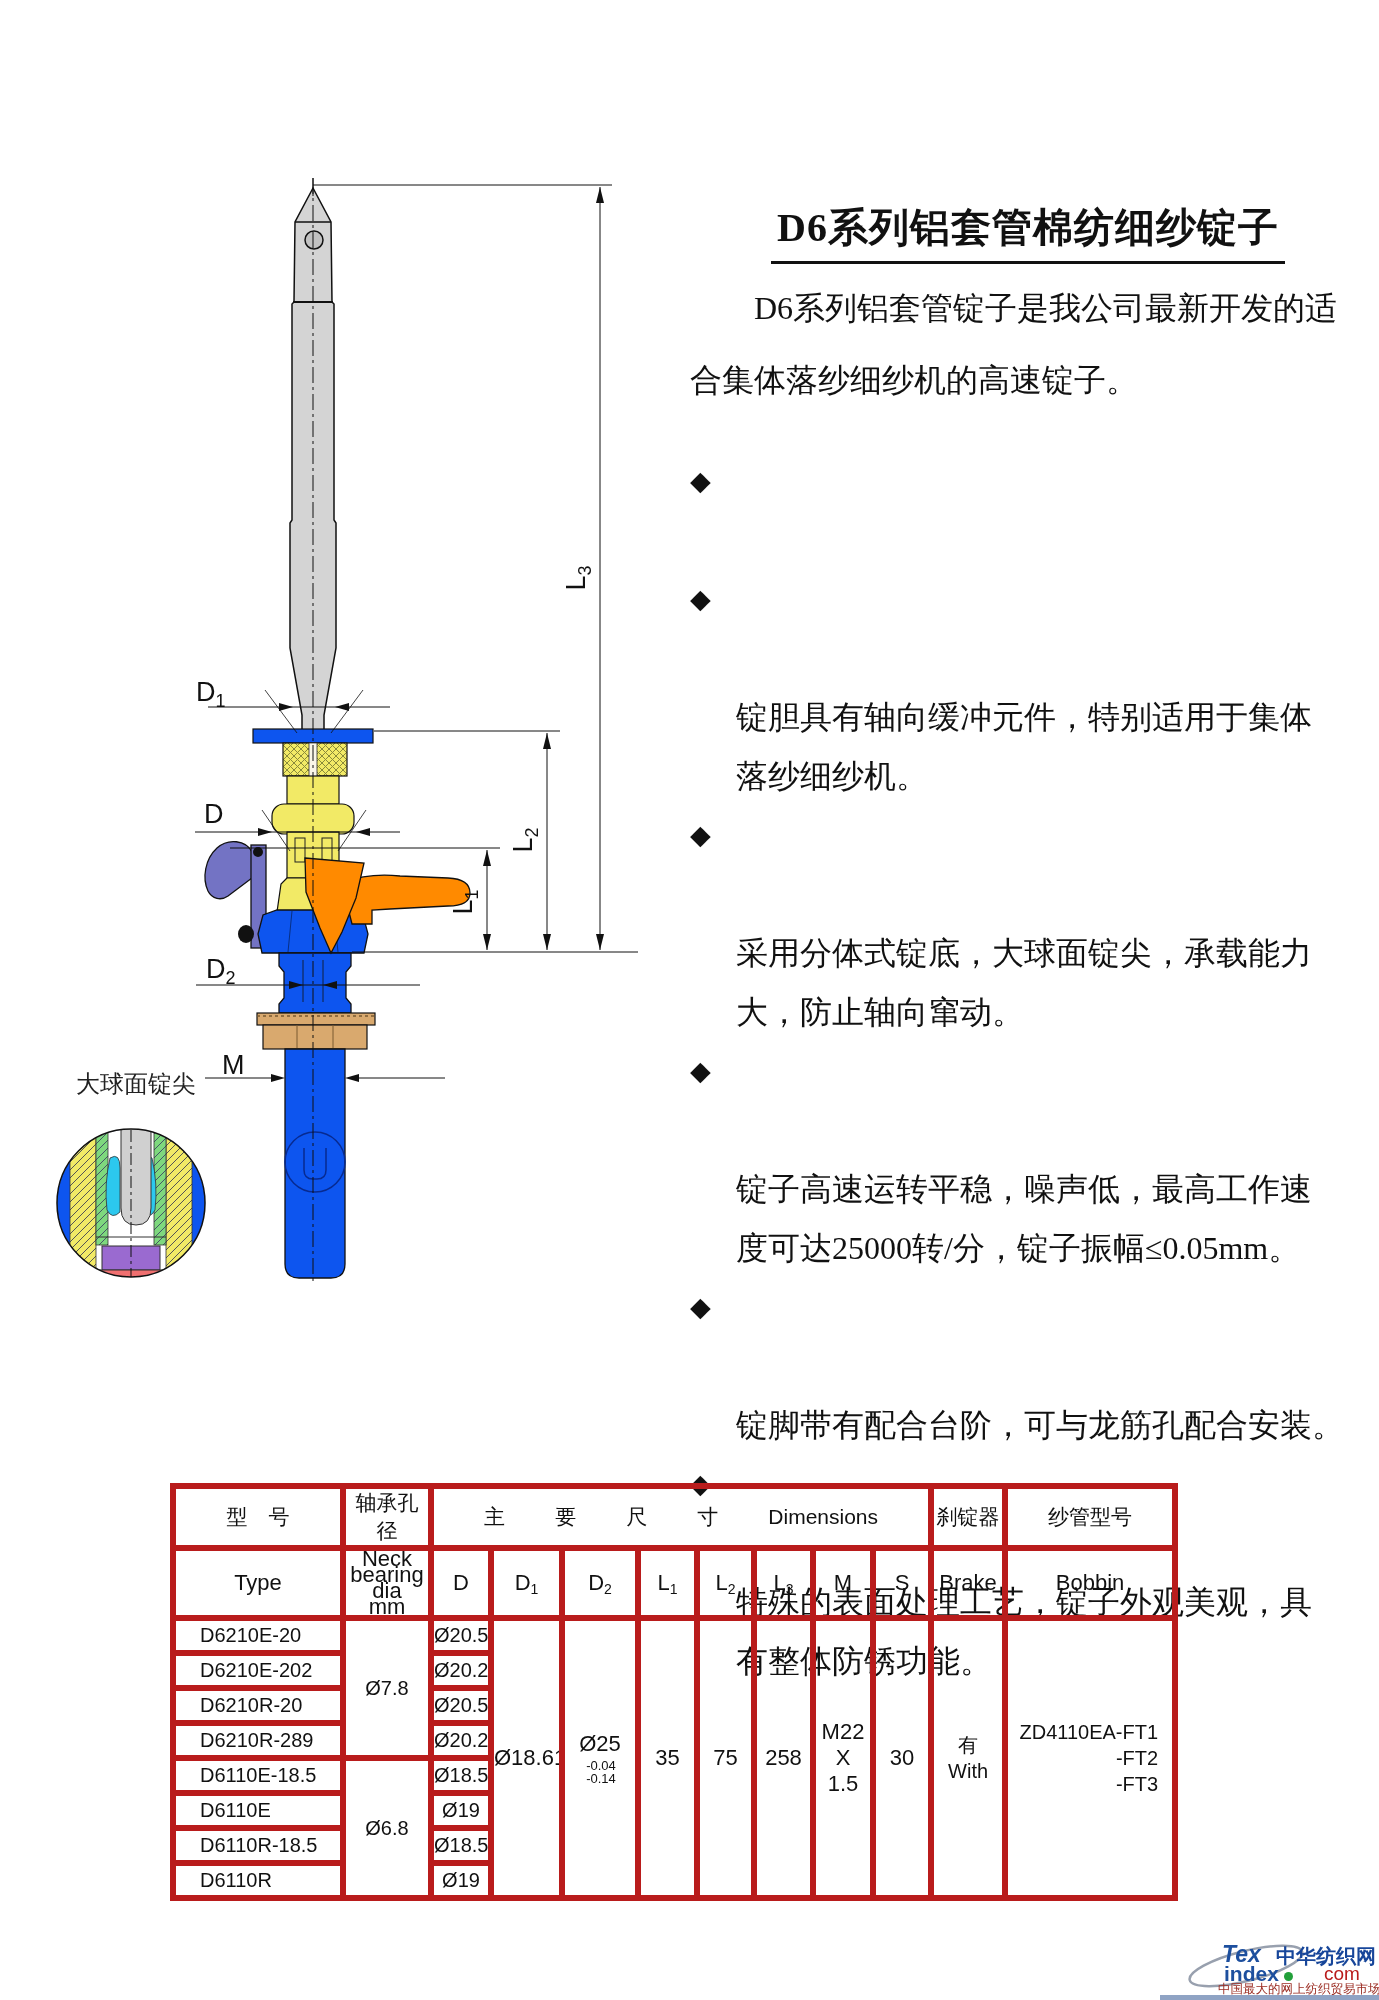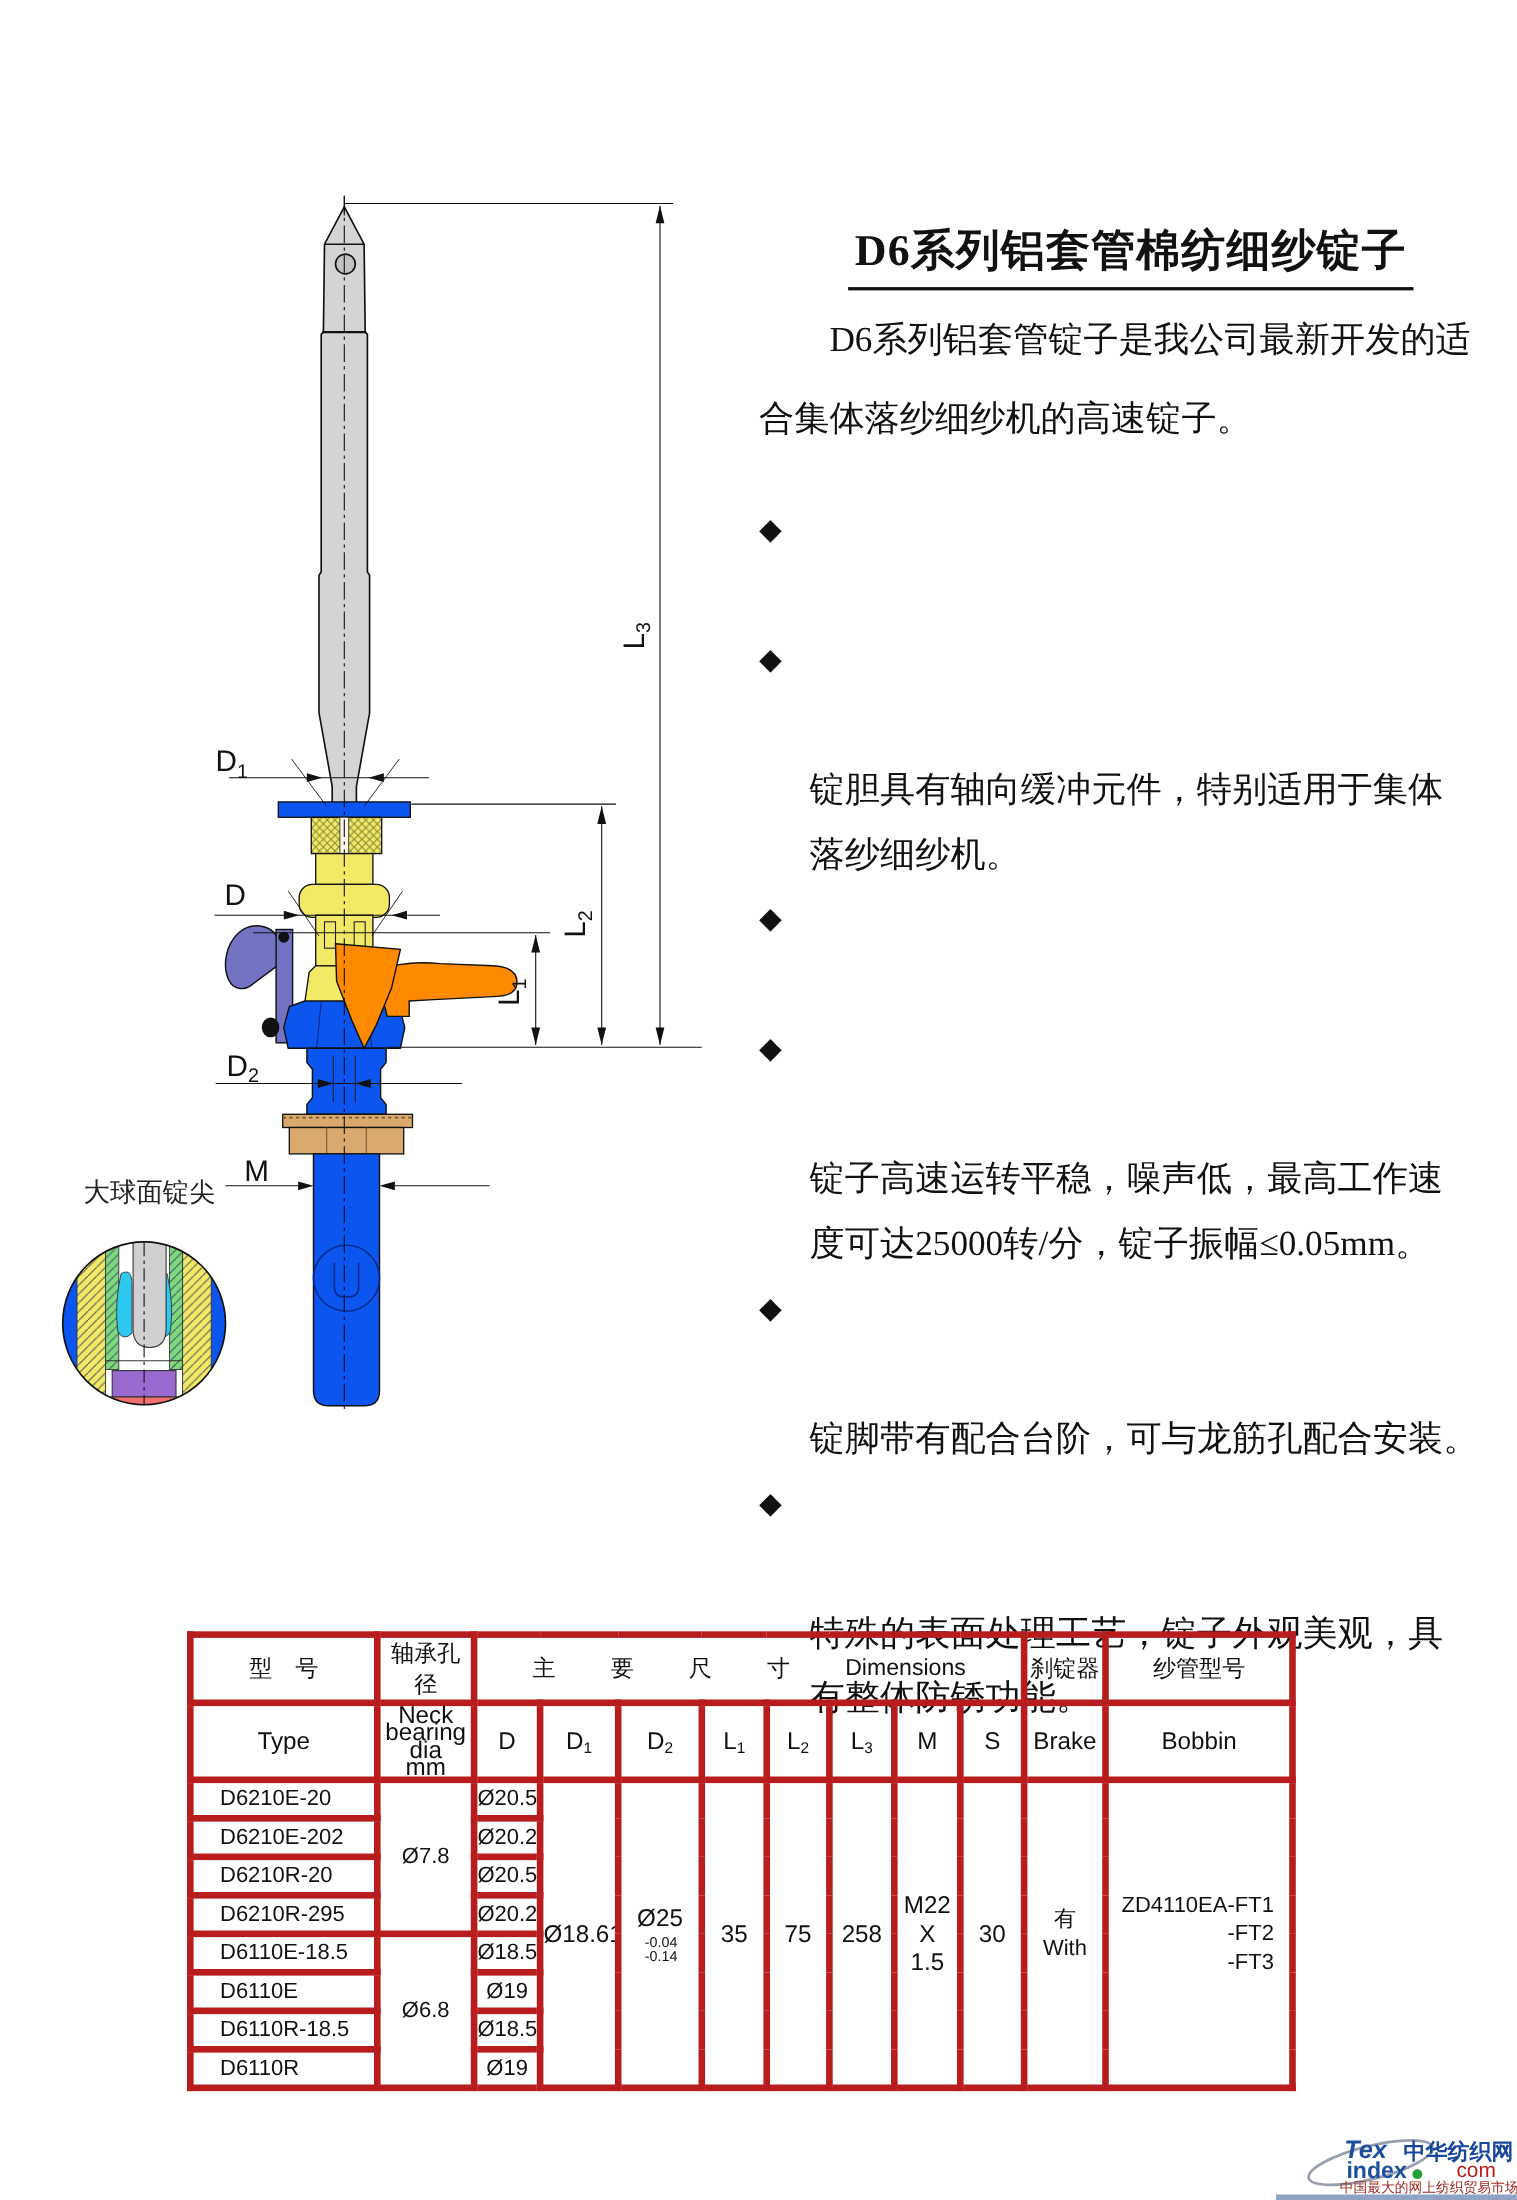--- a/index.html
+++ b/index.html
@@ -207,20 +207,22 @@
       <div class="bullet">
         <span class="dia">◆</span>
       </div>
       <div class="bullet">
         <span class="dia">◆</span>
         <span>锭胆具有轴向缓冲元件，特别适用于集体
 落纱细纱机。</span>
       </div>
       <div class="bullet">
         <span class="dia">◆</span>
+        <span>采用分体式锭底，大球面锭尖，承载能力
+大，防止轴向窜动。</span>
       </div>
       <div class="bullet">
         <span class="dia">◆</span>
         <span>锭子高速运转平稳，噪声低，最高工作速
 度可达25000转/分，锭子振幅≤0.05mm。</span>
       </div>
       <div class="bullet">
         <span class="dia">◆</span>
         <span>锭脚带有配合台阶，可与龙筋孔配合安装。</span>
       </div>
@@ -306,21 +308,21 @@
     </tr>
     <tr class="b">
       <td class="model">D6210E-202</td>
       <td>Ø20.2</td>
     </tr>
     <tr class="b">
       <td class="model">D6210R-20</td>
       <td>Ø20.5</td>
     </tr>
     <tr class="b">
-      <td class="model">D6210R-295</td>
+      <td class="model">D6210R-289</td>
       <td>Ø20.2</td>
     </tr>
     <tr class="b">
       <td class="model">D6110E-18.5</td>
       <td rowspan="4">Ø6.8</td>
       <td>Ø18.5</td>
     </tr>
     <tr class="b">
       <td class="model">D6110E</td>
       <td>Ø19</td>

